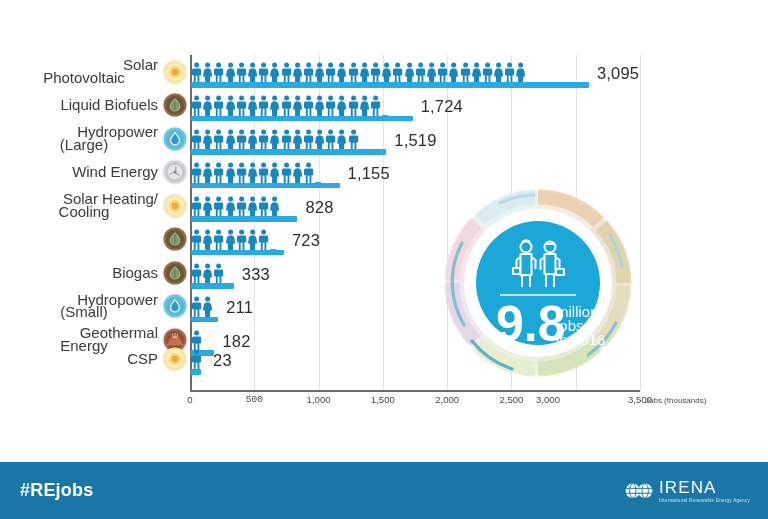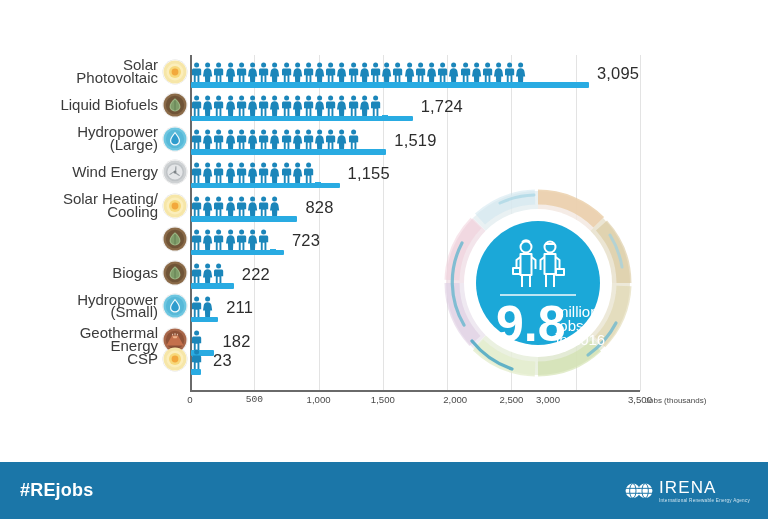--- a/index.html
+++ b/index.html
@@ -18,21 +18,21 @@
   .axis-x{position:absolute;left:190px;top:390px;width:450px;height:1.5px;background:#6a6a6a;}
 
   
   .rows{position:absolute;left:0;top:55px;width:768px;height:335px;}
   .row{position:absolute;left:0;width:768px;height:33.5px;display:flex;align-items:center;}
 
   .row-label{
     position:absolute;left:10px;width:148px;text-align:right;
     font-size:15px;color:#3b3b3b;line-height:12.5px;
   }
-  .row-label .l2{display:block;}
+  .row-label .l2{display:block;text-align:center;}
 
   .row-icon{
     position:absolute;left:163px;width:24px;height:24px;border-radius:50%;
     box-shadow:0 0 0 0.5px rgba(0,0,0,.12);
   }
   .row-icon svg{display:block;width:24px;height:24px;}
 
   .bar-wrap{position:absolute;left:191px;top:0;height:33.5px;}
   .people{position:absolute;left:0;bottom:6px;height:21px;white-space:nowrap;font-size:0;}
   .people svg{display:inline-block;vertical-align:bottom;width:11.2px;height:21px;}
@@ -533,21 +533,21 @@
        </svg><svg viewBox="0 0 11 21" xmlns="http://www.w3.org/2000/svg">
          <circle cx="5.5" cy="3" r="2.5" fill="#1b86ba"></circle>
          <path d="M5.5 6.2 c-2.4 0 -3.6 1.4 -3.9 3.6 l-0.7 4.6 h1.9 l0.3 6.6 h4.8 l0.3 -6.6 h1.9 l-0.7 -4.6 c-0.3 -2.2 -1.5 -3.6 -3.9 -3.6 z" fill="#1b86ba"></path>
        </svg><svg viewBox="0 0 11 21" xmlns="http://www.w3.org/2000/svg">
          <circle cx="5.5" cy="3" r="2.5" fill="#1b86ba"></circle>
          <path d="M2.6 6.4 h5.8 c1 0 1.7 0.7 1.7 1.7 v5.2 h-1.8 v7.7 h-1.9 v-7.2 h-1.8 v7.2 h-1.9 v-7.7 h-1.8 v-5.2 c0 -1 0.7 -1.7 1.7 -1.7 z" fill="#1b86ba"></path>
        </svg></div>
             <div class="baseline" style="width: 42.8143px;"></div>
             <div class="stub" style="left: 34.6px;"></div>
           </div>
-          <div class="row-value" style="left: 241.814px;">222</div>
+          <div class="row-value" style="left: 241.814px;">333</div>
         </div>
         <div class="row" style="top: 234.5px;">
           <div class="row-label"><span>Hydropower</span><span class="l2">(Small)</span></div>
           <div class="row-icon" style="top: 4.75px;">
             <svg viewBox="0 0 24 24">
               <circle cx="12" cy="12" r="11.5" fill="#6ec6e0"></circle>
         <circle cx="12" cy="12" r="9.2" fill="#57b9d8"></circle>
         <path d="M12 4.8 c3.1 4 5 6.6 5 8.9 c0 2.8 -2.3 4.8 -5 4.8 c-2.7 0 -5 -2 -5 -4.8 c0 -2.3 1.9 -4.9 5 -8.9 z" fill="#ffffff" opacity=".92"></path>
         <path d="M12 6.6 c2.4 3.2 3.8 5.2 3.8 7.1 c0 2.1 -1.7 3.6 -3.8 3.6 c-2.1 0 -3.8 -1.5 -3.8 -3.6 c0 -1.9 1.4 -3.9 3.8 -7.1 z" fill="#2e9ccd"></path>
             </svg>
@@ -604,21 +604,21 @@
           </div>
           <div class="row-value" style="left: 213px;">23</div>
         </div>
       </div>
 
     <div class="ticks" id="ticks">
         <span class="tick" style="left: 190px;">0</span>
         <span class="tick" style="left: 254.286px; font-family: Liberation Mono, monospace;">500</span>
         <span class="tick" style="left: 318.571px;">1,000</span>
         <span class="tick" style="left: 382.857px;">1,500</span>
-        <span class="tick" style="left: 447.143px; margin-left: 8px;">2,000</span>
+        <span class="tick" style="left: 447.143px;">2,000</span>
         <span class="tick" style="left: 511.429px;">2,500</span>
         <span class="tick" style="left: 548px;">3,000</span>
         <span class="tick" style="left: 640px;">3,500</span>
       </div>
     <div class="axis-title">Jobs (thousands)</div>
   </div>
 
   <div class="footer">
     <div class="hashtag">#REjobs</div>
     <div class="irena">

